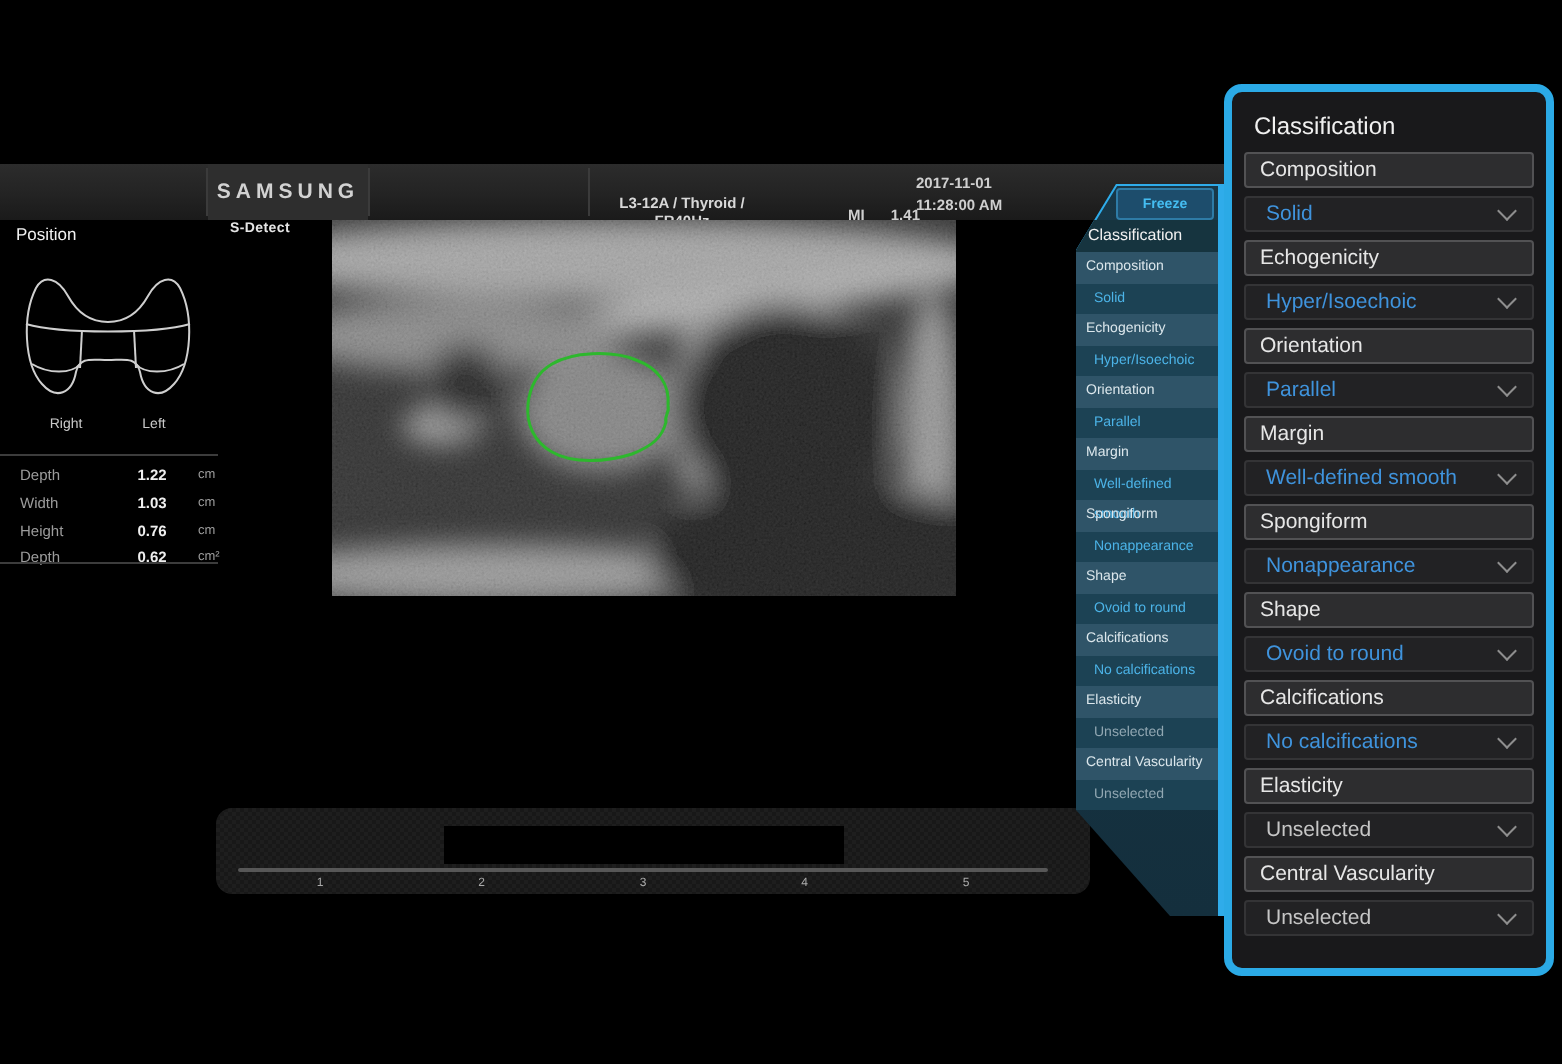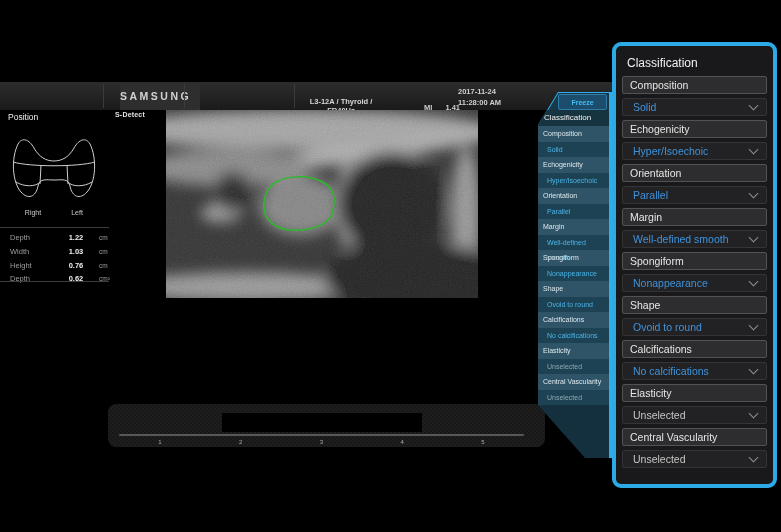--- a/index.html
+++ b/index.html
@@ -3,22 +3,22 @@
 <meta charset="utf-8">
 <style>
   html,body{margin:0;padding:0;background:#000;}
   .stage{position:relative;width:781px;height:532px;background:#000;overflow:hidden;
          font-family:"Liberation Sans",sans-serif;-webkit-font-smoothing:antialiased;}
   .abs{position:absolute;}
 
   
   .topbar{left:0;top:82px;width:612px;height:28px;
           background:linear-gradient(180deg,#2c2c2c 0%,#232323 55%,#1a1a1a 100%);}
-  .brand-seg{left:120px;top:0;width:80px;height:28px;background:#2e2e2e;
-             display:flex;align-items:center;}
+  .brand-seg{left:104px;top:0;width:80px;height:28px;background:#2e2e2e;
+             display:flex;align-items:center;justify-content:center;}
   .brand{font-size:10.5px;font-weight:bold;letter-spacing:2.5px;color:#d2d2d2;}
   .tb-div{top:2px;width:1px;height:24px;background:#3b3b3b;}
   .probe{left:296px;top:15px;width:90px;text-align:center;font-size:7.5px;font-weight:bold;color:#d8d8d8;}
   .mi-block{left:424px;top:4px;width:36px;font-size:7.5px;font-weight:bold;color:#cfcfcf;margin-top:16px;}
   .mi-row{display:flex;justify-content:space-between;line-height:11px;}
   .dt-block{left:458px;top:4px;width:60px;font-size:7.5px;font-weight:bold;color:#cfcfcf;line-height:11px;}
 
   
   .pos-title{left:8px;top:112px;font-size:8.5px;color:#f2f2f2;}
   .side-label{top:209px;width:30px;text-align:center;font-size:7px;color:#c9c9c9;}
@@ -86,21 +86,21 @@
       <div class="mi-row">
           <span>MI</span>
           <span>1.41</span>
         </div>
       <div class="mi-row">
           <span>TIs</span>
           <span>0.1</span>
         </div>
     </div>
     <div class="abs dt-block">
-      <div>2017-11-24</div>
+      <div>2017-11-01</div>
       <div>11:28:00 AM</div>
     </div>
   </div>
 
   <div class="abs pos-title">Position</div>
 
   <svg class="abs" style="left:10px;top:136px;" width="88" height="72" viewBox="0 0 88 72">
     <g fill="none" stroke="#cfcfcf" stroke-width="1">
       <path d="M8,8 C1,22 2,46 11,56 C18,64 26,61 28,50 C30,42 36,44 44,44 C52,44 58,42 60,50 C62,61 70,64 77,56 C86,46 87,22 80,8 C76,1 69,3 64,12 C59,21 52,25 44,25 C36,25 29,21 24,12 C19,3 12,1 8,8 Z"></path>
       <path d="M3,26 C20,31 68,31 85,26"></path>

